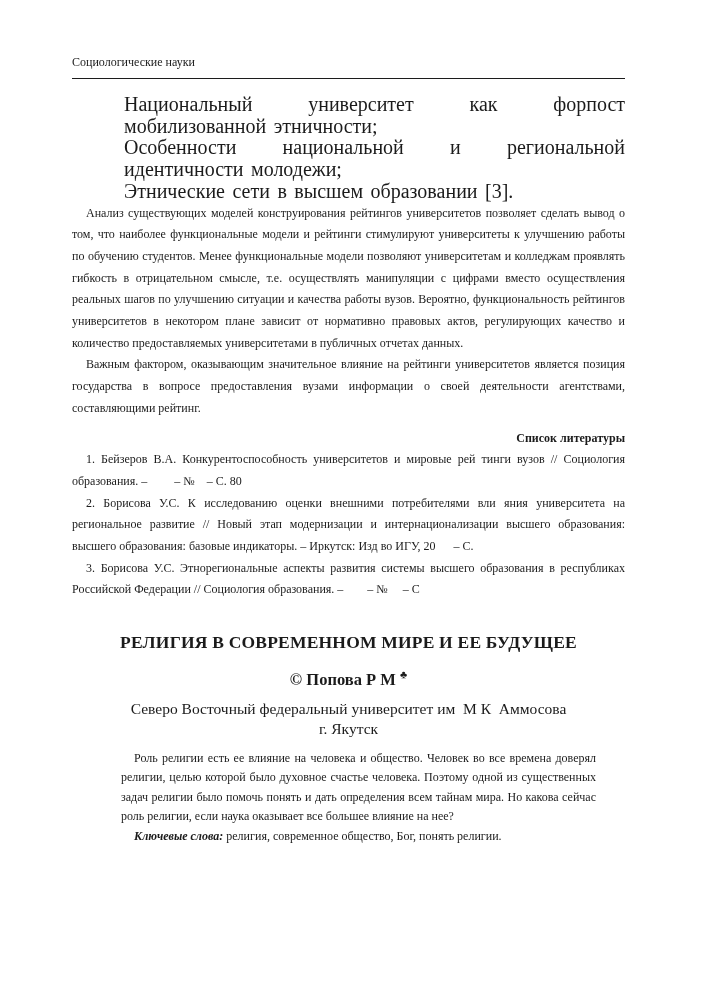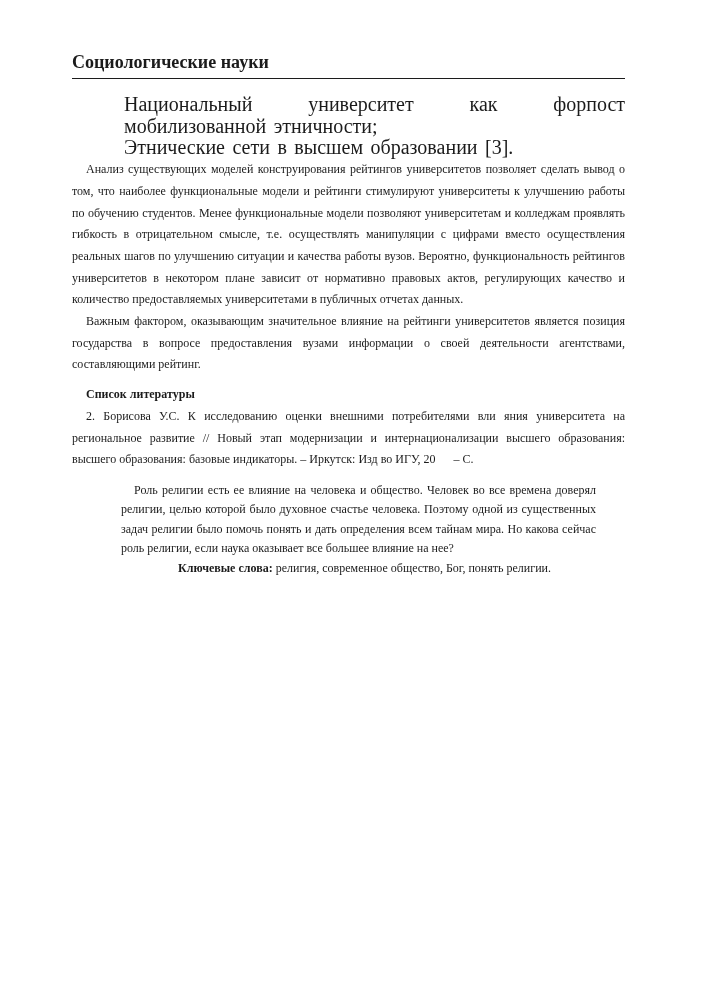--- a/index.html
+++ b/index.html
@@ -10,38 +10,38 @@
     color:#1b1b1b;
     font-family:"Liberation Serif","DejaVu Serif",serif;
     box-sizing:border-box;
     padding:54px 84px 0 72px;
     overflow:hidden;
   }
   header.page-head{
     border-bottom:1.4px solid #1c1c1c;
     padding-bottom:7px;
   }
-  .running-head{font-size:18px;line-height:17px;font-weight:bold;}
+  .running-head{font-size:12px;line-height:17px;}
   .quote-list{
     margin:15px 0 0 52px;
     font-size:20px;line-height:21.7px;
     text-align:justify;
     word-spacing:2.5px;
   }
   .quote-item{margin:0;}
   .body-par{
     margin:0;
     font-size:12px;line-height:21.7px;
     text-align:justify;
     text-indent:14px;
   }
   .ref-heading{
     margin-top:8px;
     font-weight:bold;
-    text-align:left;
+    text-align:right;
   }
   .article-head{text-align:center;}
   .article-title{
     margin:30px 0 0 0;
     font-size:17.5px;line-height:22px;
     font-weight:bold;
     letter-spacing:.2px;
   }
   .author-line{
     margin-top:15px;
@@ -49,21 +49,21 @@
   }
   .author-line sup{font-size:11px;}
   .affiliation{margin-top:9px;font-size:15.5px;line-height:20px;}
   .city{font-size:15.5px;line-height:20px;}
   .abstract{
     margin:10px 29px 0 49px;
     font-size:12px;line-height:19.5px;
     text-align:justify;
   }
   .abs-par{margin:0;text-indent:13px;}
-  .kw-label{font-weight:bold;margin-left:44px;}
+  .kw-label{font-weight:bold;font-style:italic;}
   footer.fn{
     margin-top:14px;
   }
   .fn-rule{
     width:216px;height:0;
     border-top:1.4px solid #1c1c1c;
   }
   .fn-text{
     margin-top:9px;
     font-size:13.5px;line-height:17px;
@@ -75,31 +75,40 @@
 
 <div class="page">
 
   <header class="page-head">
     <div class="running-head">Социологические науки</div>
   </header>
 
   <section>
     <div class="quote-list">
       <p class="quote-item">Национальный университет как форпост мобилизованной эт­ничности;</p>
+      <p class="quote-item">Особенности национальной и региональной идентичности молодежи;</p>
       <p class="quote-item">Этнические сети в высшем образовании [3].</p>
     </div>
 
     <p class="body-par">Анализ существующих моделей конструирования рейтингов универси­тетов позволяет сделать вывод о том, что наиболее функциональные модели и рейтинги стимулируют университеты к улучшению работы по обучению студентов. Менее функциональные модели позволяют университетам и кол­леджам проявлять гибкость в отрицательном смысле, т.е. осуществлять ма­нипуляции с цифрами вместо осуществления реальных шагов по улучше­нию ситуации и качества работы вузов. Вероятно, функциональность рей­тингов университетов в некотором плане зависит от нормативно правовых актов, регулирующих качество и количество предоставляемых универси­те­тами в публичных отчетах данных.</p>
     <p class="body-par">Важным фактором, оказывающим значительное влияние на рейтинги университетов является позиция государства в вопросе предоставления вуза­ми информации о своей деятельности агентствами, составляющими рейтинг.</p>
 
     <p class="body-par ref-heading">Список литературы</p>
 
+    <p class="body-par">1. Бейзеров В.А. Конкурентоспособность университетов и мировые рей тинги вузов // Социология образования. –&nbsp;&nbsp;&nbsp;&nbsp;&nbsp;&nbsp;&nbsp;&nbsp;&nbsp;– №&nbsp;&nbsp;&nbsp;&nbsp;– С. 80</p>
     <p class="body-par">2. Борисова У.С. К исследованию оценки внешними потребителями вли яния университета на региональное развитие // Новый этап модернизации и интернационализации высшего образования: высшего образования: базовые индикаторы. – Иркутск: Изд во ИГУ, 20&nbsp;&nbsp;&nbsp;&nbsp;&nbsp;&nbsp;– С.</p>
+    <p class="body-par">3. Борисова У.С. Этнорегиональные аспекты развития системы высшего образования в республиках Российской Федерации // Социология образова­ния. –&nbsp;&nbsp;&nbsp;&nbsp;&nbsp;&nbsp;&nbsp;&nbsp;– №&nbsp;&nbsp;&nbsp;&nbsp;&nbsp;– С</p>
   </section>
 
+  <section class="article-head">
+    <h1 class="article-title">РЕЛИГИЯ В СОВРЕМЕННОМ МИРЕ И ЕЕ БУДУЩЕЕ</h1>
+    <div class="author-line"><span>© Попова Р М</span> <sup>♣</sup></div>
+    <div class="affiliation">Северо Восточный федеральный университет им&nbsp;&nbsp;М&nbsp;К&nbsp;&nbsp;Аммосова</div>
+    <div class="city">г. Якутск</div>
+  </section>
 
   <section class="abstract">
     <p class="abs-par">Роль религии есть ее влияние на человека и общество. Человек во все времена доверял религии, целью которой было духовное счастье человека. Поэтому одной из существенных задач религии было помочь понять и дать определения всем тайнам мира. Но какова сейчас роль религии, если наука оказывает все большее влияние на нее?</p>
     <p class="abs-par"><span class="kw-label">Ключевые слова:</span> <span>религия, современное общество, Бог, понять ре­лигии.</span></p>
   </section>
 
 
 </div>
 
 </body></html>

